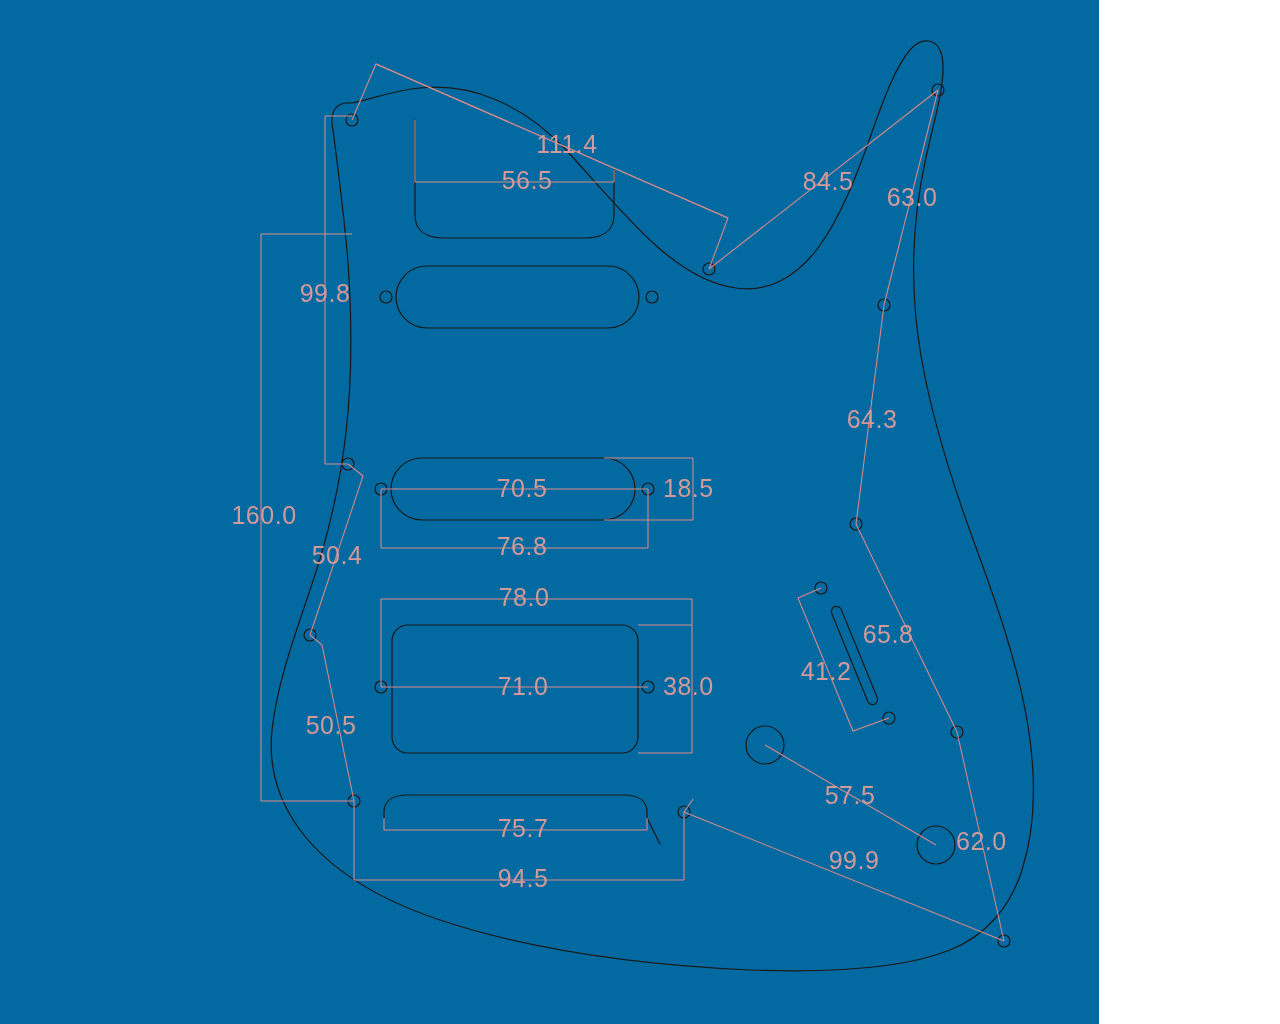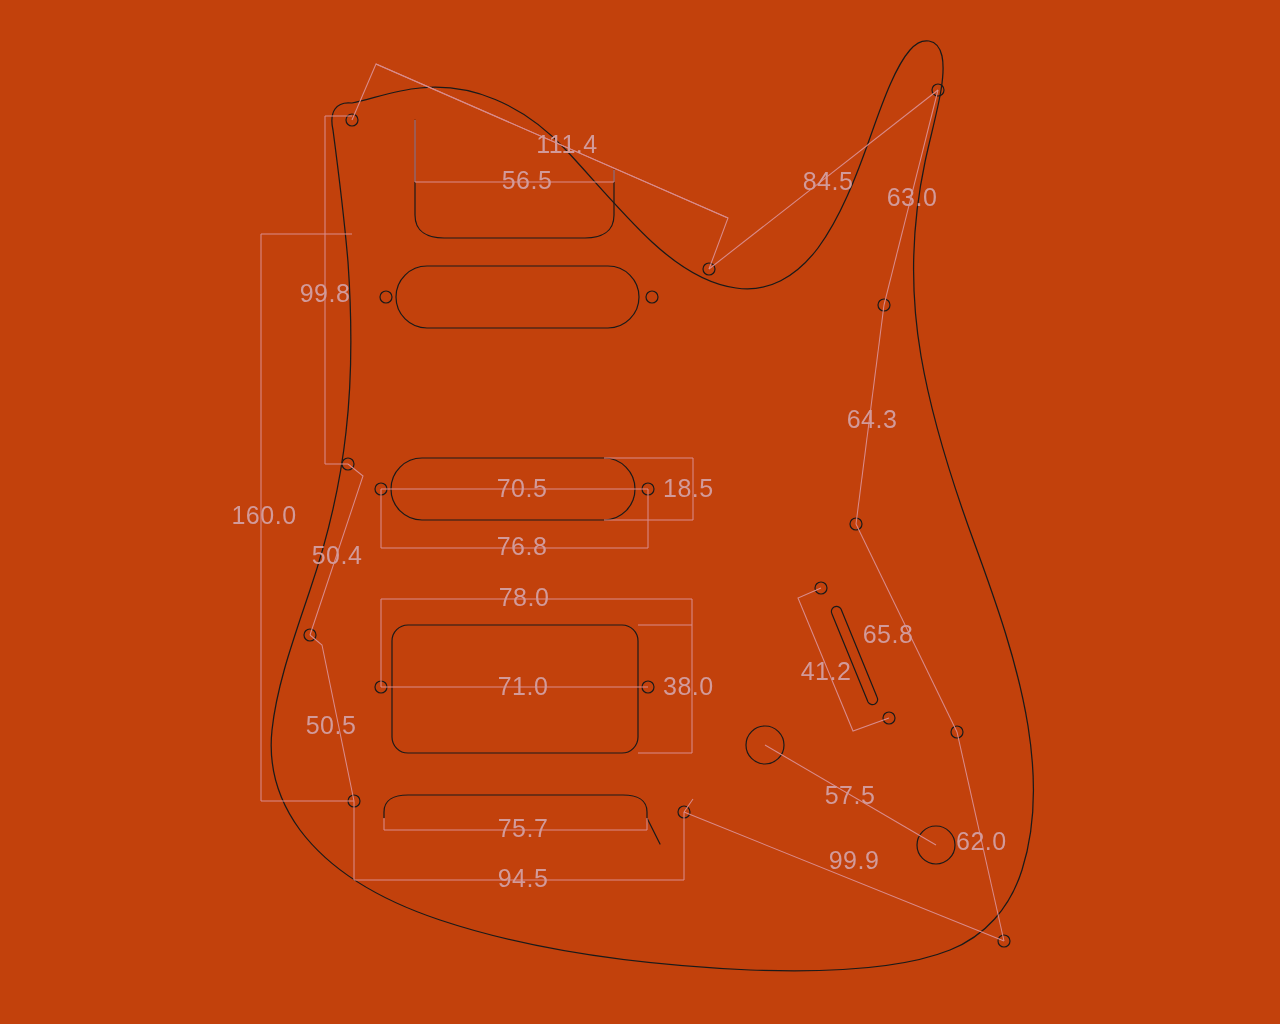--- a/index.html
+++ b/index.html
@@ -9,23 +9,23 @@
     background: #ffffff;
   }
   body {
     width: 1280px;
     height: 1024px;
     overflow: hidden;
     font-family: "Liberation Sans", sans-serif;
   }
   #drawing-root {
     position: relative;
-    width: 1280px;
+    width: 1099px;
     height: 1024px;
-    background: #c2410c;
+    background: #0369a1;
   }
   svg#cad-canvas {
     display: block;
     width: 1280px;
     height: 1024px;
   }
   .outline-path {
     fill: none;
     stroke: #1a1a1a;
     stroke-width: 1.25;

